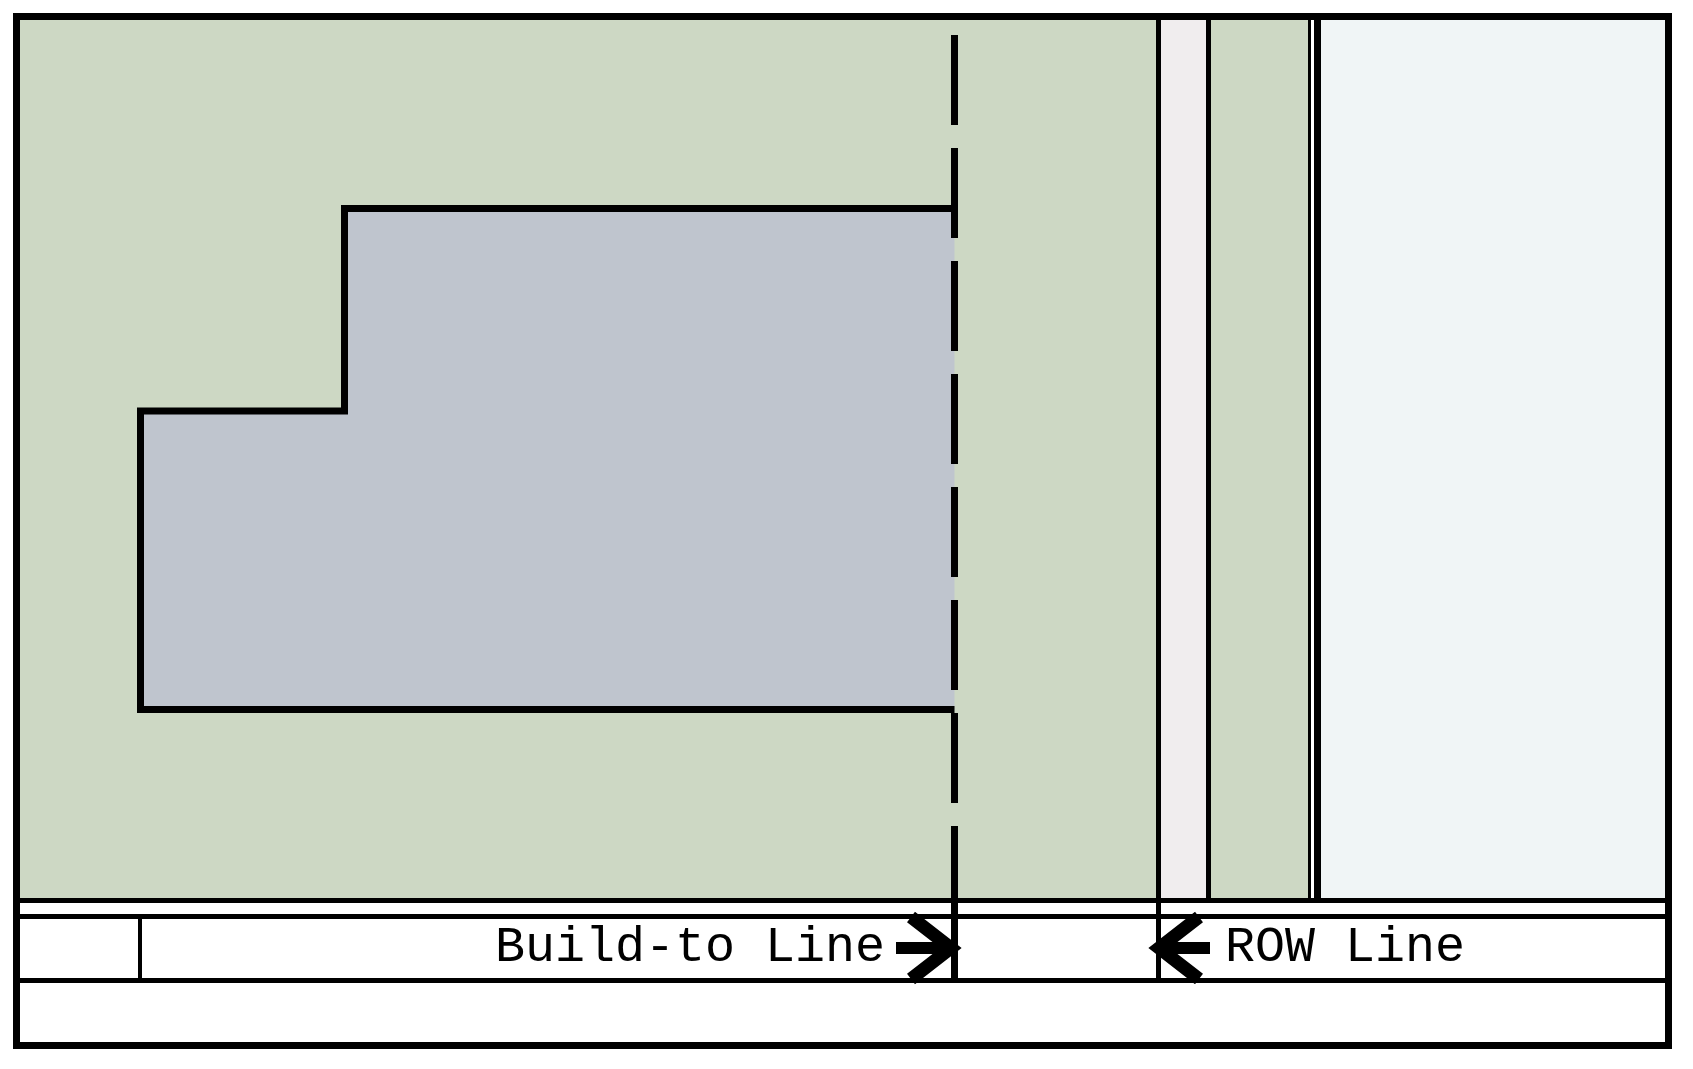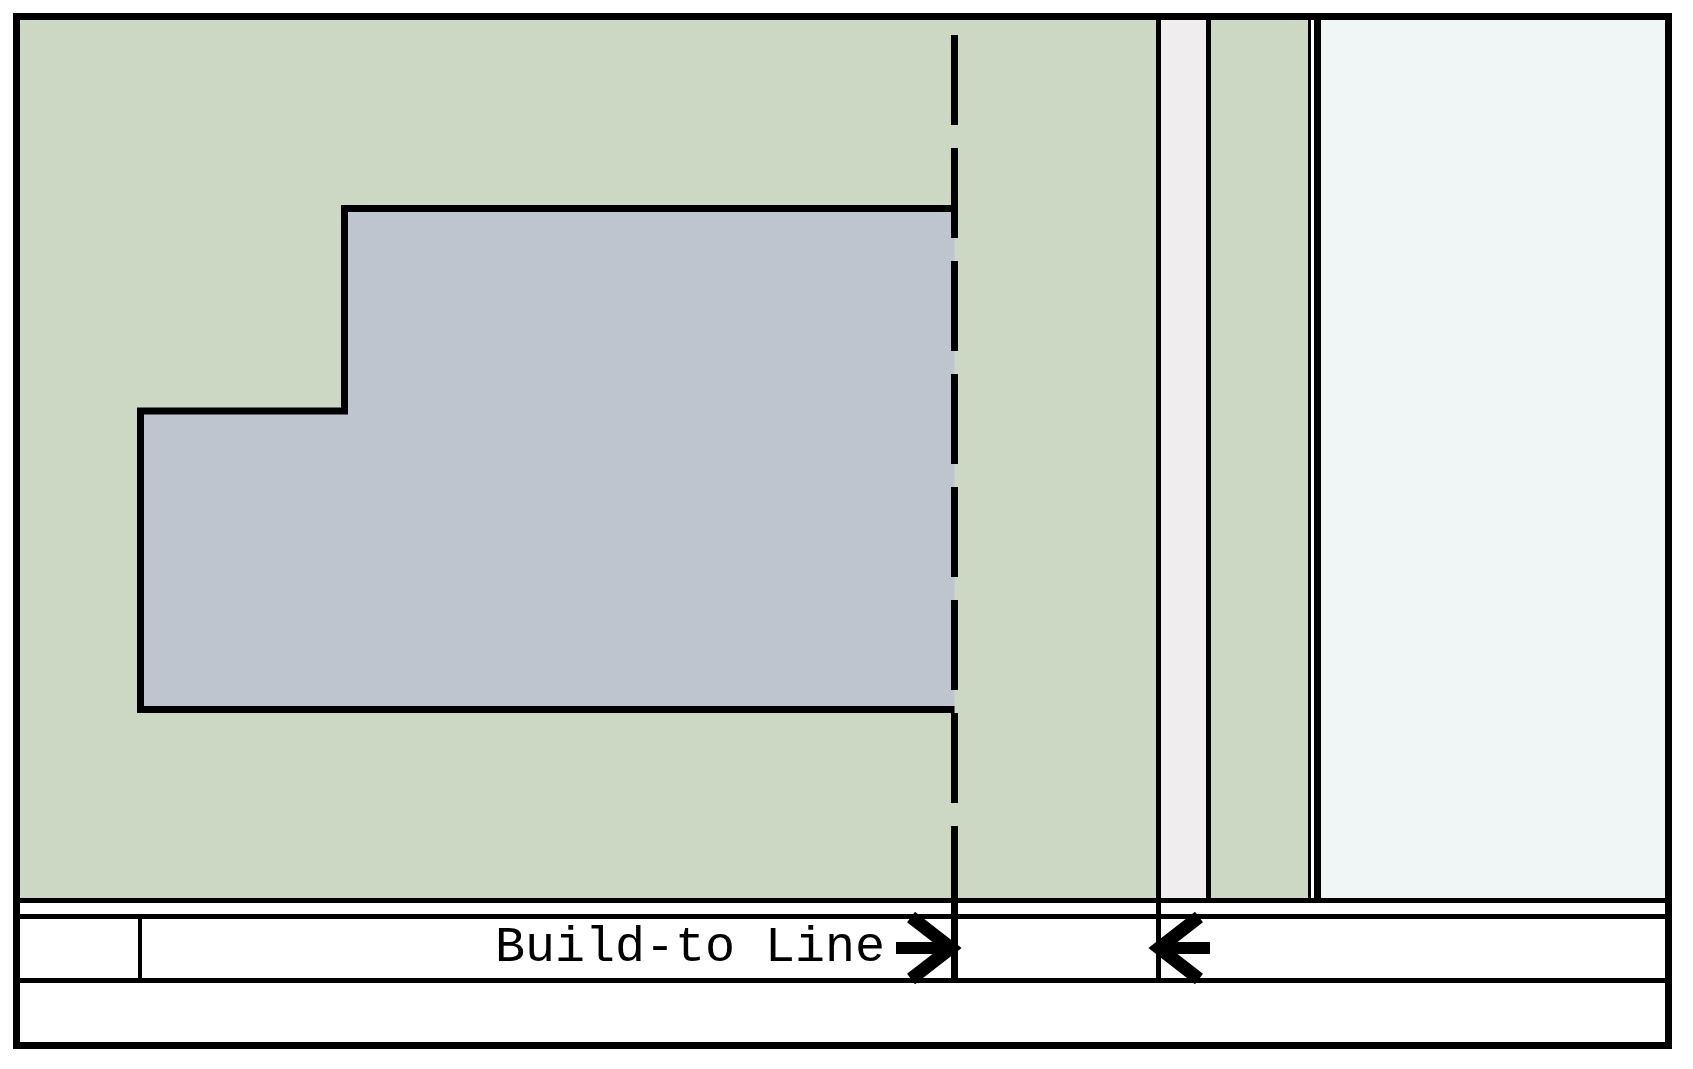--- a/index.html
+++ b/index.html
@@ -97,15 +97,16 @@
         <polyline points="891,897 931,928 891,959" style="fill: none; stroke: var(--c-line); stroke-width: 13;"></polyline>
       </g>
 
       <g>
         <line x1="1141" y1="928" x2="1190" y2="928" style="stroke: var(--c-line); stroke-width: 12;"></line>
         <polyline points="1179,897 1139,928 1179,959" style="fill: none; stroke: var(--c-line); stroke-width: 13;"></polyline>
       </g>
     </svg>
 
     <div id="label-build-to" class="abs band-label">Build-to Line</div>
+    <div id="label-row-line" class="abs band-label">ROW Line</div>
 
   </div>
 </div>
 
 </body></html>

